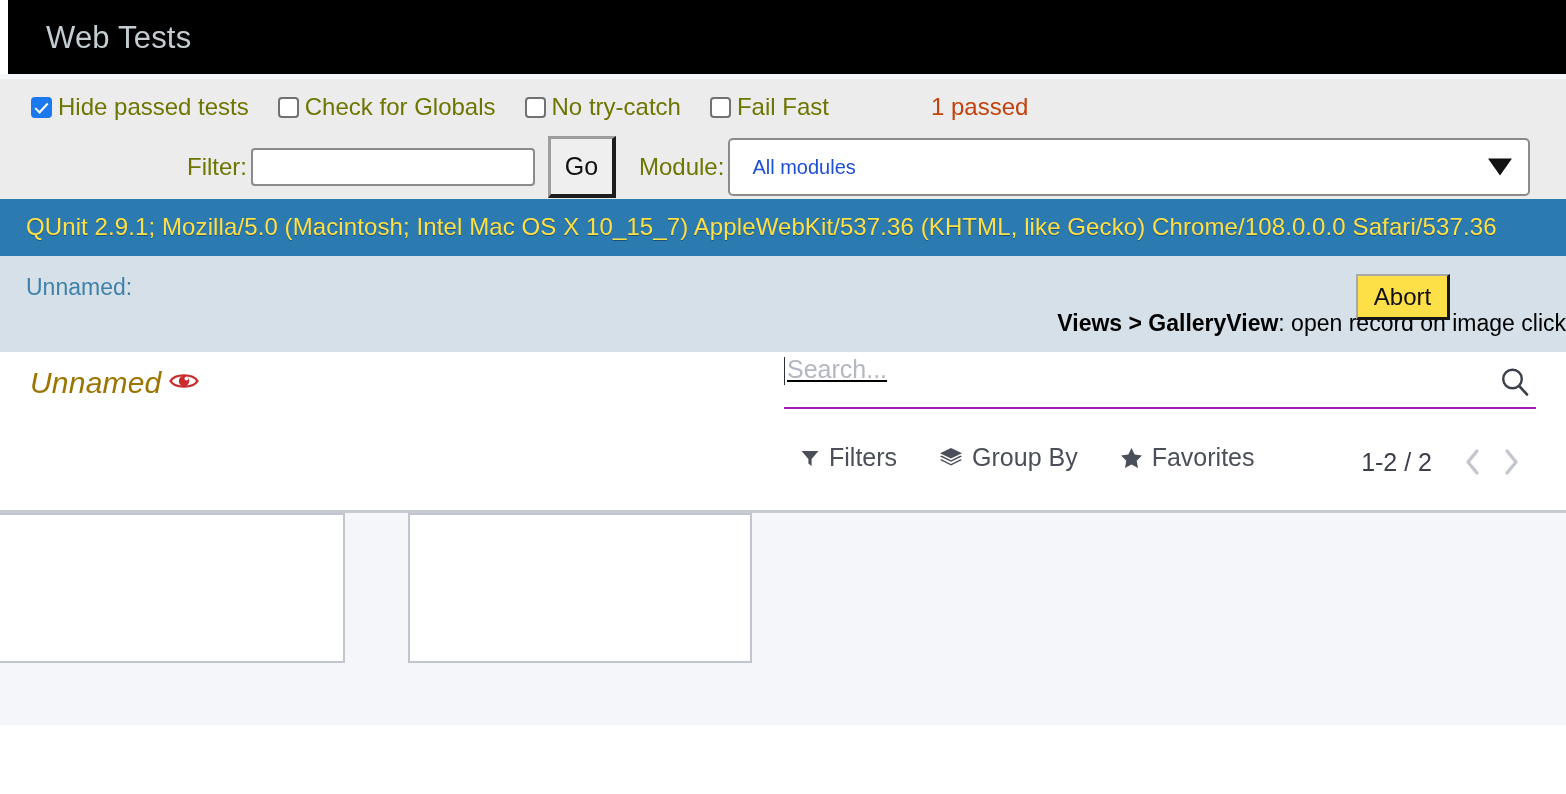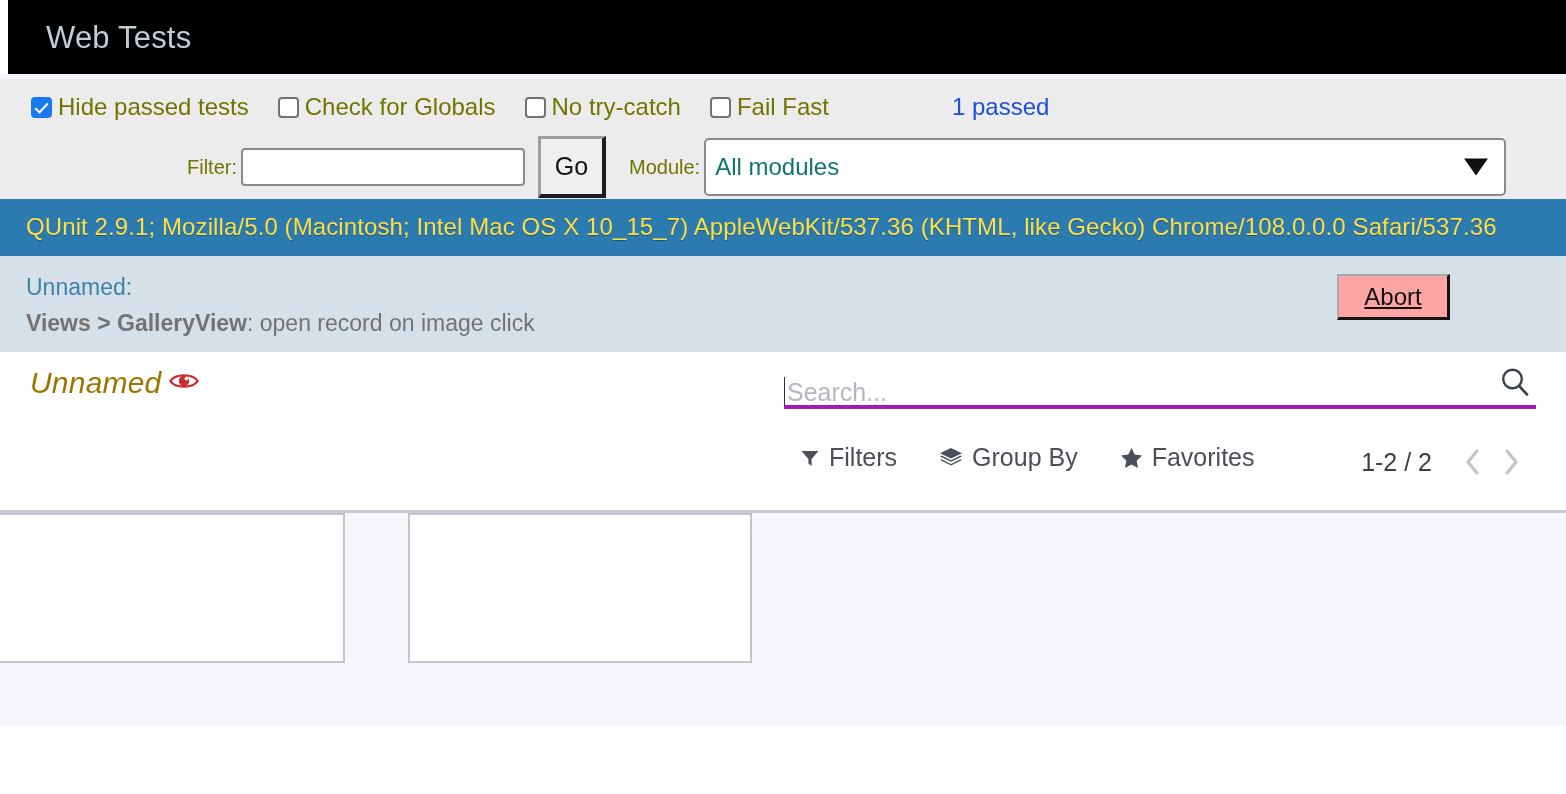--- a/index.html
+++ b/index.html
@@ -87,36 +87,36 @@
     transform: rotate(43deg);
   }
   .chk-label {
     color: #6e7500;
     font-size: 24px;
     margin-left: 6px;
     line-height: 1;
     cursor: pointer;
   }
   .counts {
-    color: #1d4ed8;
+    color: #c2410c;
     font-size: 24px;
-    margin-left: 94px;
+    margin-left: 73px;
     line-height: 1;
   }
 
   .toolbar-row-2 {
     display: flex;
     align-items: center;
     height: 64px;
     padding-left: 187px;
     box-sizing: border-box;
   }
   .fld-label {
     color: #6e7500;
-    font-size: 20px;
+    font-size: 24px;
     line-height: 1;
     margin-right: 4px;
   }
   input.filter-input {
     width: 284px;
     height: 38px;
     box-sizing: border-box;
     border: 2px solid #8b8b8b;
     border-radius: 4px;
     background: #ffffff;
@@ -150,23 +150,23 @@
     height: 58px;
     box-sizing: border-box;
     background: #ffffff;
     border: 2px solid #8b8b8b;
     border-radius: 5px;
     display: flex;
     align-items: center;
     cursor: pointer;
   }
   .module-select .sel-value {
-    color: #0f766e;
-    font-size: 24px;
-    padding-left: 9px;
+    color: #1d4ed8;
+    font-size: 20px;
+    padding-left: 22px;
     line-height: 1;
     user-select: none;
   }
   .module-select .caret {
     position: absolute;
     right: 16px;
     top: 50%;
     transform: translateY(-50%);
     width: 0;
     height: 0;
@@ -192,41 +192,40 @@
     background: #d5e0e8;
     height: 96px;
     box-sizing: border-box;
     padding: 13px 0 0 26px;
     position: relative;
     color: #3a7ca5;
     font-size: 23px;
     line-height: 36px;
   }
   #qunit-testresult .running-line { color: #3f82a9; }
-  #qunit-testresult .test-name { color: #737373; }
+  #qunit-testresult .test-name { color: #000000; text-align: right; }
   #qunit-testresult .test-name b { font-weight: bold; }
   .abort-btn {
     position: absolute;
     right: 116px;
     top: 18px;
-    width: 113px;
+    width: 94px;
     height: 46px;
-    background: #fca5a5;
+    background: #fde047;
     box-sizing: border-box;
     border-top: 2px solid #a8a8a8;
     border-left: 2px solid #a8a8a8;
     border-right: 3px solid #151515;
     border-bottom: 3px solid #151515;
     font-family: "Liberation Sans", sans-serif;
     font-size: 24px;
     color: #111;
     cursor: pointer;
     padding: 0;
     line-height: 1;
-    text-decoration: underline;
   }
 
   
   #qunit-fixture {
     background: #fca5a5;
     height: 373px;
     position: relative;
     overflow: hidden;
   }
 
@@ -256,24 +255,25 @@
 
   .searchview {
     position: absolute;
     left: 784px;
     top: 5px;
     width: 752px;
   }
   .search-input-wrap {
     position: relative;
     display: flex;
-    align-items: flex-end;
-    border-bottom: 4px solid #a21caf;
+    align-items: flex-start;
+    border-bottom: 2px solid #a21caf;
     height: 52px;
     box-sizing: border-box;
+    text-decoration: underline;
   }
   .search-caret {
     width: 1px;
     height: 28px;
     background: #2b2f3a;
     margin-right: 2px;
     flex: 0 0 auto;
   }
   .search-placeholder {
     color: #b4b7c0;

